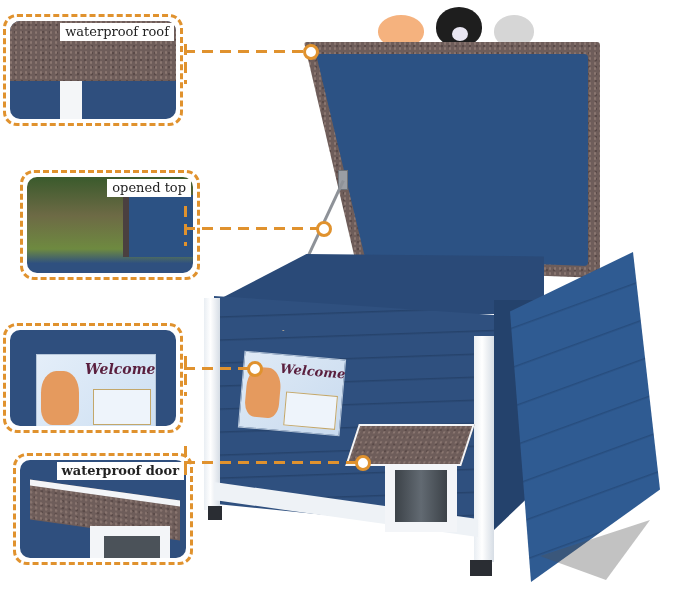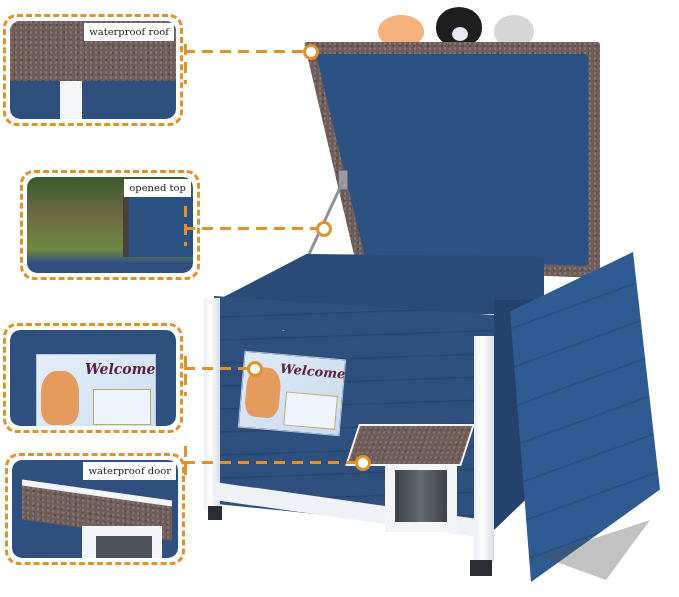--- a/index.html
+++ b/index.html
@@ -1,21 +1,21 @@
 <!DOCTYPE html>
 <html><head>
 <meta charset="utf-8">
 <style>
   html,body{margin:0;padding:0;background:#ffffff;}
   body{width:679px;height:597px;position:relative;overflow:hidden;font-family:"DejaVu Serif","Liberation Serif",serif;}
   .abs{position:absolute;}
   
   .callout{position:absolute;border:3px dashed #e0922e;border-radius:14px;box-sizing:border-box;overflow:hidden;}
   .callout .inner{position:absolute;left:4px;top:4px;right:4px;bottom:4px;border-radius:10px;overflow:hidden;background:#2f4f7e;}
-  .callout .label{position:absolute;top:6px;right:6px;background:#ffffff;color:#222;font-size:10px;padding:1px 5px;line-height:16px;white-space:nowrap;text-align:center;}
+  .callout .label{position:absolute;top:6px;right:6px;background:#ffffff;color:#222;font-size:13px;padding:1px 5px;line-height:16px;white-space:nowrap;text-align:center;}
   .roof-tex{background:
       radial-gradient(circle at 20% 30%,#8a7670 1px,transparent 1.5px),
       radial-gradient(circle at 70% 60%,#5a4a48 1px,transparent 1.5px),
       #6e5d5a;background-size:5px 5px,7px 7px;}
   .plank{background:repeating-linear-gradient(178deg,#2f507f 0px,#2f507f 20px,#26436c 21px,#2f507f 23px);}
   .dash-h{position:absolute;height:3px;background:repeating-linear-gradient(90deg,#e0922e 0 11px,transparent 11px 18px);}
   .dash-v{position:absolute;width:3px;background:repeating-linear-gradient(180deg,#e0922e 0 11px,transparent 11px 18px);}
   .dot{position:absolute;width:10px;height:10px;border-radius:50%;background:#fff;border:3px solid #e0922e;box-sizing:content-box;}
   .post{position:absolute;background:linear-gradient(90deg,#e9eef3,#ffffff 40%,#d6dde5);}
   .foot{position:absolute;background:#2a2d33;}
@@ -90,21 +90,21 @@
       <div class="abs" style="left:4px;top:16px;width:38px;height:54px;border-radius:40% 40% 30% 30%;background:#e59a5e;"></div>
       <div class="abs" style="left:48px;top:6px;font-style:italic;font-weight:bold;color:#5a1f3e;font-size:14px;">Welcome</div>
       <div class="abs" style="left:56px;top:34px;width:56px;height:34px;background:#eef4fb;border:1px solid #c3a76a;"></div>
     </div>
   </div>
 </div>
 <div class="dash-v" style="left:184px;top:356px;height:40px;"></div>
 <div class="dash-h" style="left:184px;top:367px;width:66px;"></div>
 <div class="dot" style="left:247px;top:361px;"></div>
 
-<div class="callout" style="left:5px;top:453px;width:180px;height:112px;">
+<div class="callout" style="left:13px;top:453px;width:180px;height:112px;font-weight:bold;">
   <div class="inner plank">
     <div class="abs roof-tex" style="left:10px;top:30px;width:150px;height:34px;transform:skewY(8deg);border-top:6px solid #f3f5f8;"></div>
     <div class="abs" style="left:70px;top:66px;width:80px;height:50px;background:#f3f5f8;">
       <div class="abs" style="left:14px;top:10px;width:56px;height:40px;background:#4b5259;"></div>
     </div>
   </div>
   <div class="label">waterproof door</div>
 </div>
 <div class="dash-v" style="left:184px;top:446px;height:30px;"></div>
 <div class="dash-h" style="left:184px;top:461px;width:176px;"></div>

